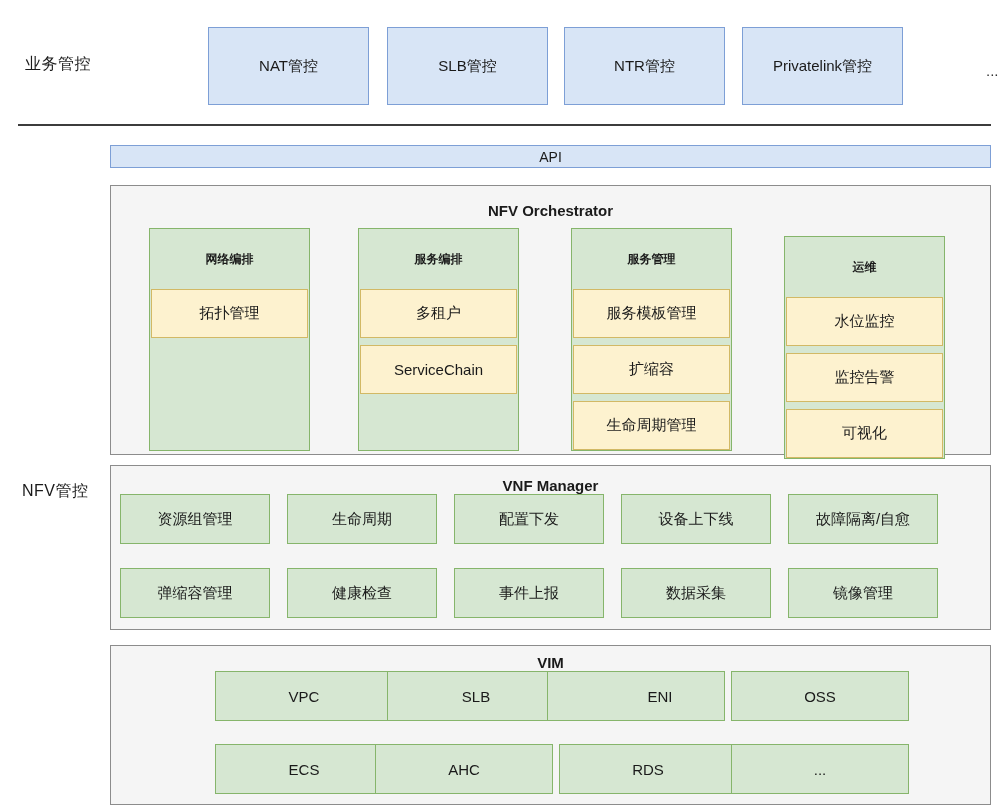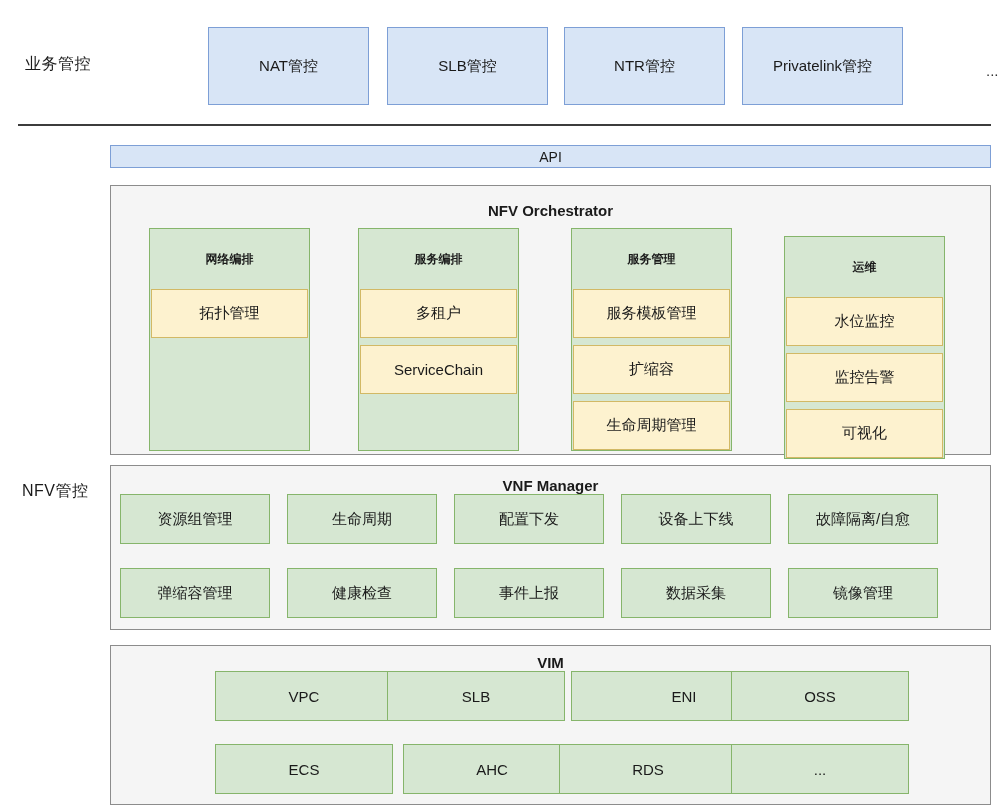--- a/index.html
+++ b/index.html
@@ -108,22 +108,22 @@
     <div class="gbox" style="left:343px;top:102px;">事件上报</div>
     <div class="gbox" style="left:510px;top:102px;">数据采集</div>
     <div class="gbox" style="left:677px;top:102px;">镜像管理</div>
   </div>
 
   <div class="panel vim">
     <div class="panel-title">VIM</div>
 
     <div class="gbox" style="left:104px;top:25px;">VPC</div>
     <div class="gbox" style="left:276px;top:25px;">SLB</div>
-    <div class="gbox" style="left:460px;top:25px;padding-left:48px;">ENI</div>
+    <div class="gbox" style="left:436px;top:25px;padding-left:48px;">ENI</div>
     <div class="gbox" style="left:620px;top:25px;">OSS</div>
 
     <div class="gbox" style="left:104px;top:98px;">ECS</div>
-    <div class="gbox" style="left:292px;top:98px;">AHC</div>
+    <div class="gbox" style="left:264px;top:98px;">AHC</div>
     <div class="gbox" style="left:448px;top:98px;">RDS</div>
     <div class="gbox" style="left:620px;top:98px;">...</div>
   </div>
 
 </div>
 
 </body></html>

